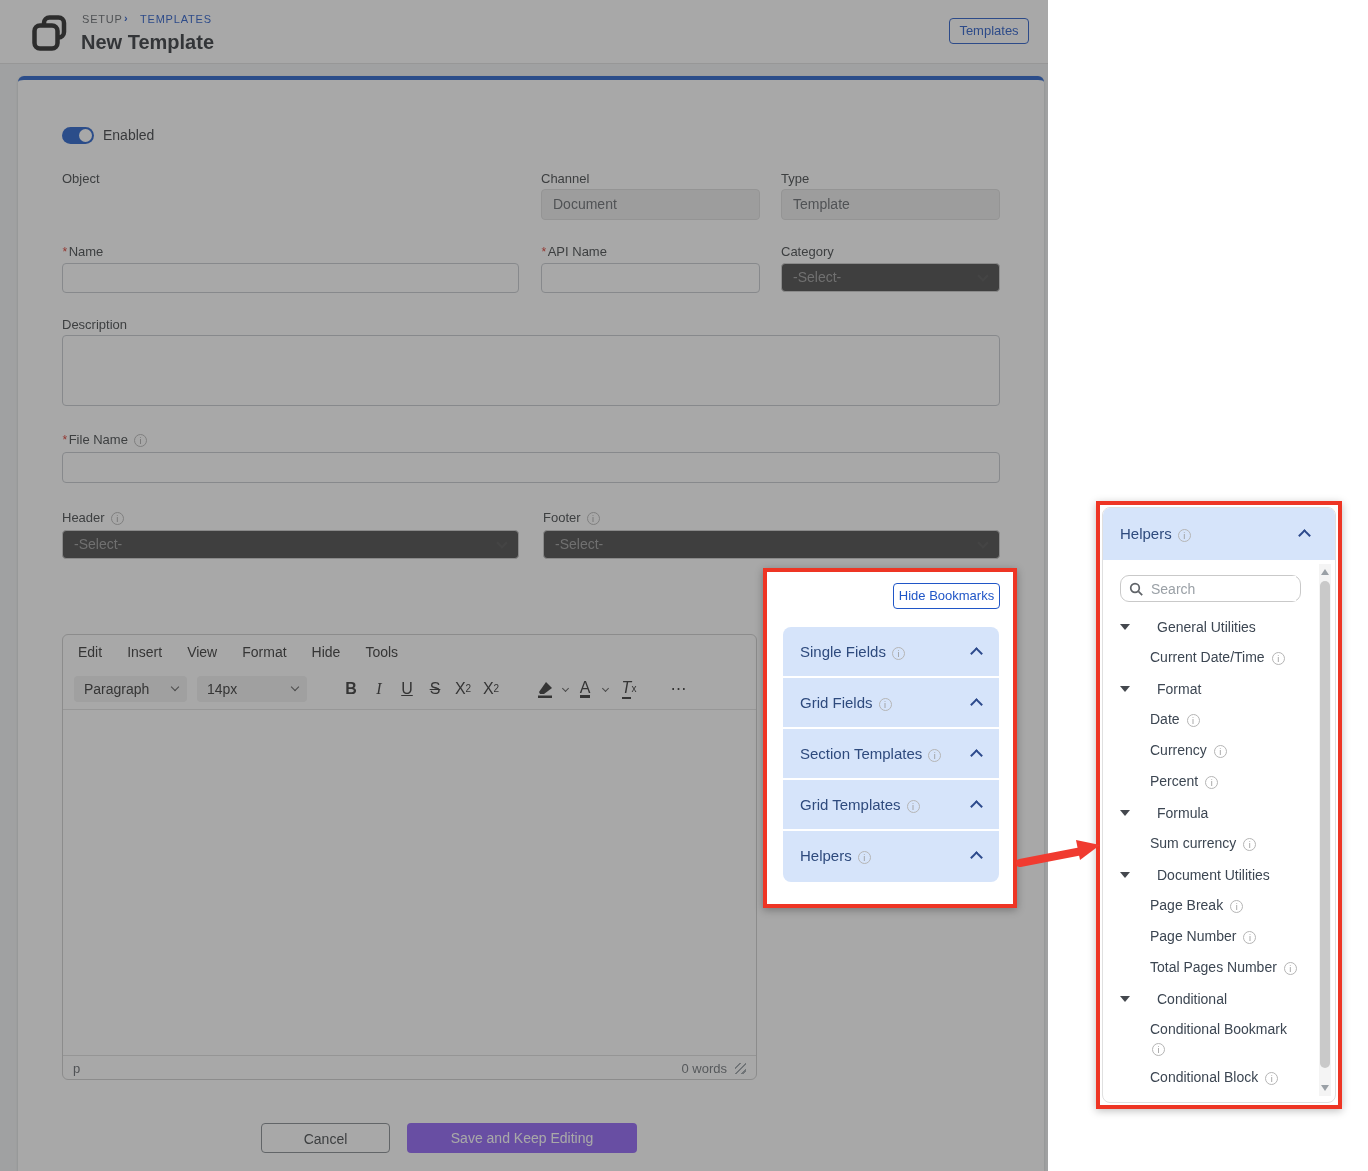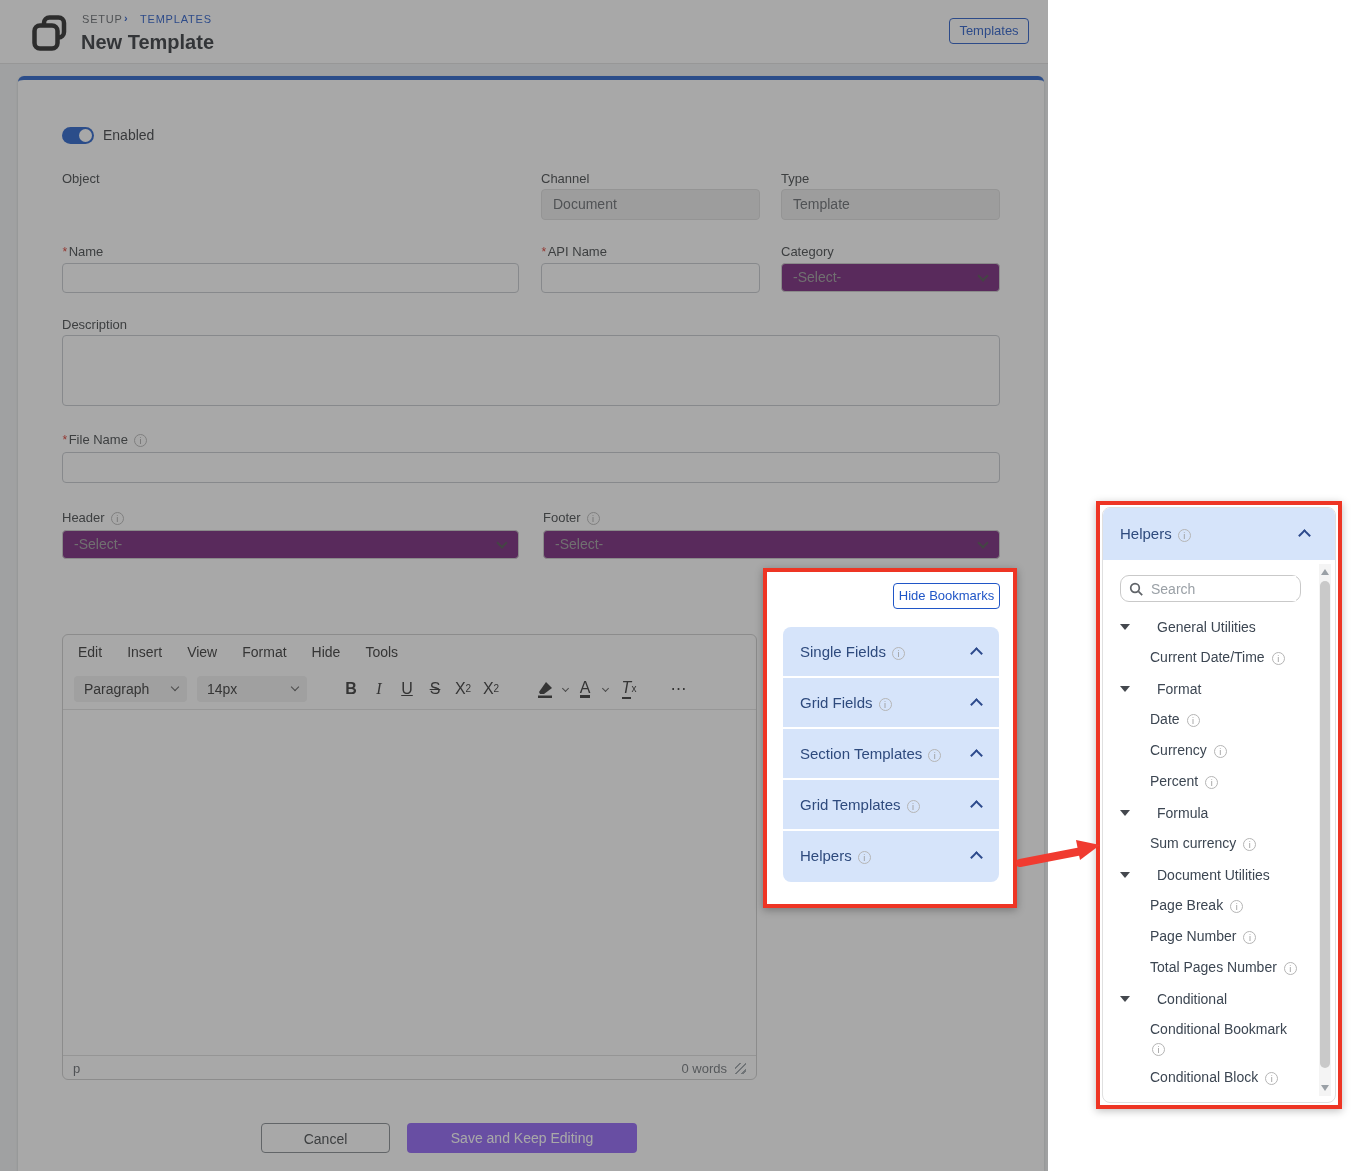--- a/index.html
+++ b/index.html
@@ -19,21 +19,21 @@
 
   
   .toggle { position:absolute; left:62px; top:127px; width:32px; height:17px; border-radius:9px; background:#1d5ac9; cursor:pointer; }
   .toggle .knob { position:absolute; right:2px; top:2px; width:13px; height:13px; border-radius:50%; background:#fff; }
   .toggle-label { position:absolute; left:103px; top:127px; font-size:14px; color:#33363a; }
 
   .lbl { position:absolute; font-size:13px; color:#3c4043; }
   .req { color:#d93025; font-size:12px; margin-right:2px; }
   .dis { position:absolute; background:#ececec; border:1px solid #dadada; border-radius:4px; font-size:14px; color:#5f6368; line-height:29px; padding-left:11px; }
   .inp { position:absolute; background:#fff; border:1px solid #c4c7cc; border-radius:4px; font-size:14px; color:#333; padding:0 10px; font-family:"Liberation Sans",sans-serif; }
-  .sel { position:absolute; background:#701a75; border:1px solid #c9c9c9; border-radius:4px; font-size:14px; color:#9a9a9a; line-height:27px; padding-left:11px; cursor:pointer; }
+  .sel { position:absolute; background:#404040; border:1px solid #c9c9c9; border-radius:4px; font-size:14px; color:#9a9a9a; line-height:27px; padding-left:11px; cursor:pointer; }
   .chev-down { position:absolute; right:12px; top:8px; width:8px; height:8px; border-right:2px solid #4a4a4a; border-bottom:2px solid #4a4a4a; transform:rotate(45deg); }
   .ta { position:absolute; background:#fff; border:1px solid #c4c7cc; border-radius:4px; resize:none; font-family:"Liberation Sans",sans-serif; font-size:14px; padding:8px 10px; }
   .info { display:inline-block; width:13px; height:13px; border:1px solid #b5b5b5; border-radius:50%; color:#9a9a9a; font-size:9px; line-height:12px; text-align:center; vertical-align:middle; margin-left:6px; font-style:normal; }
 
   
   .editor { position:absolute; left:62px; top:634px; width:695px; height:446px; border:1px solid #ccc; border-radius:6px; background:#fff; }
   .menubar { display:flex; align-items:center; height:33px; padding-left:15px; gap:25px; }
   .menubar span { font-size:14px; color:#2e2e2e; cursor:pointer; }
   .toolbar { display:flex; align-items:center; height:42px; padding-left:11px; border-bottom:1px solid #e0e0e0; }
   .tb-sel { position:relative; height:26px; background:#f0f0f0; border-radius:4px; font-size:14px; color:#2e2e2e; line-height:26px; padding:0 26px 0 10px; cursor:pointer; }

